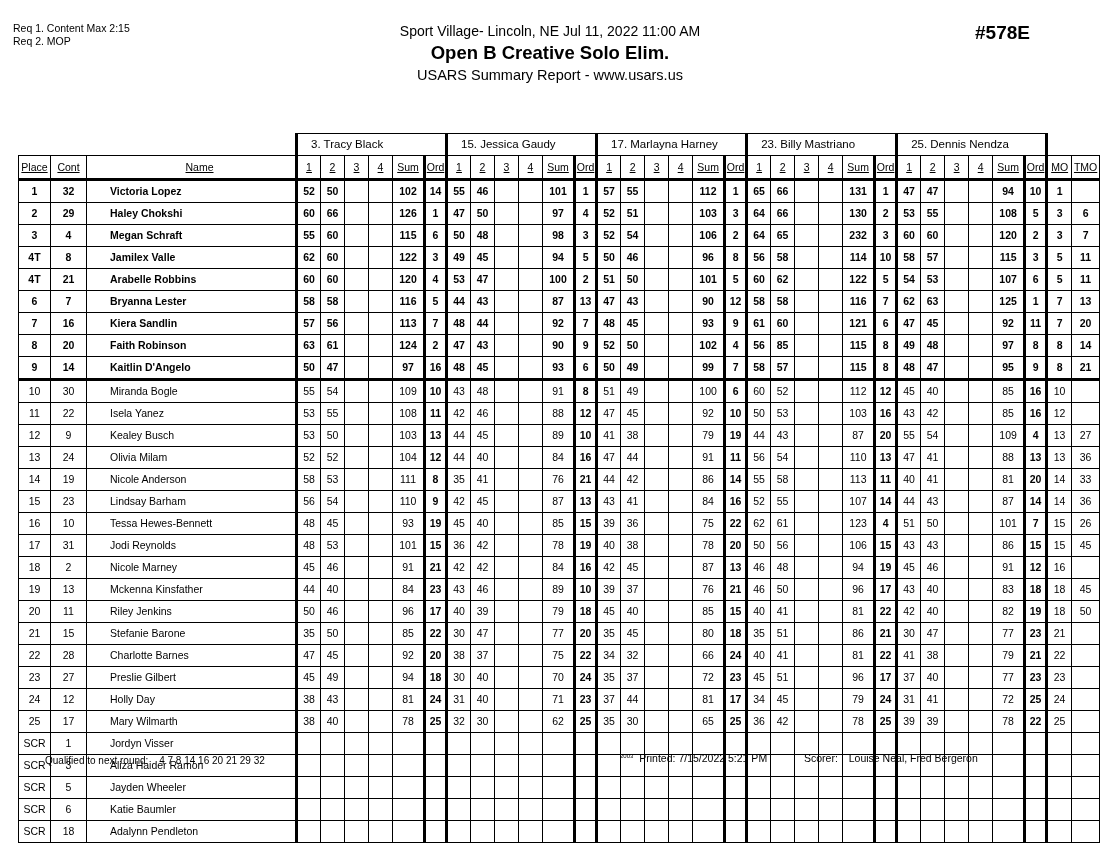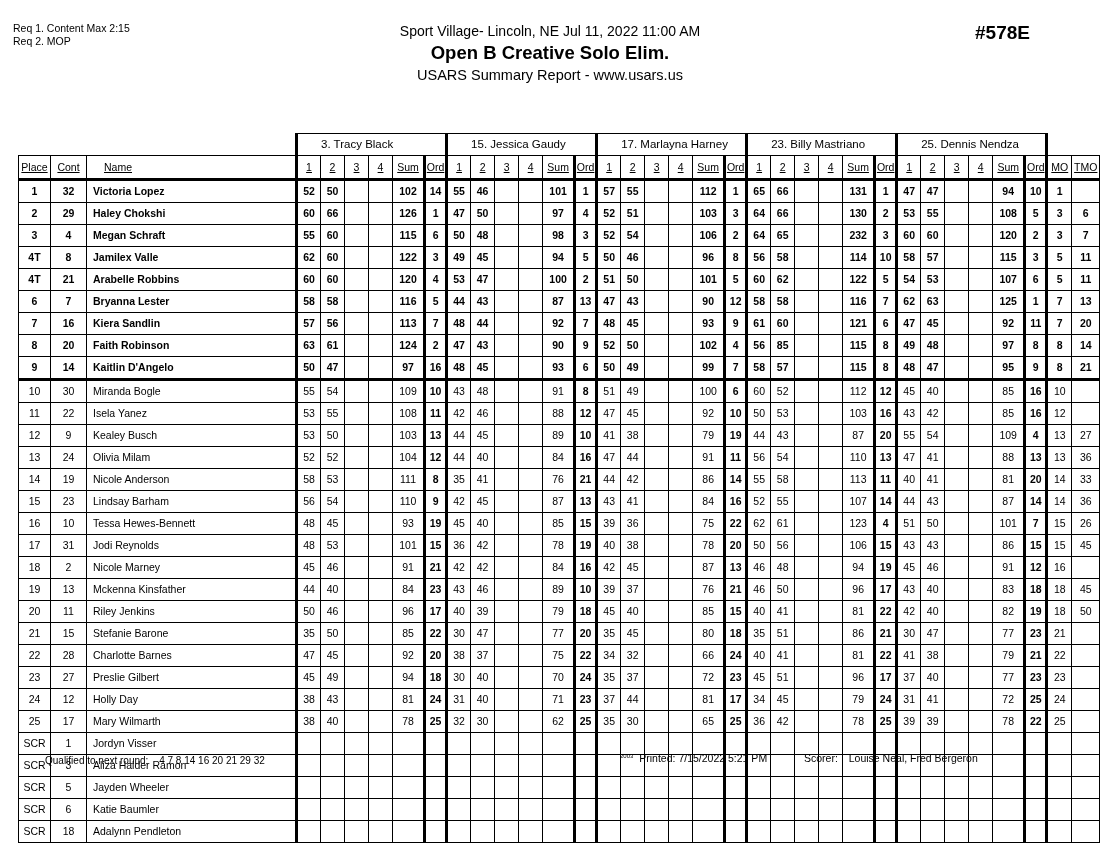--- a/index.html
+++ b/index.html
@@ -83,54 +83,54 @@
     height: 21px;
     line-height: 21px;
     overflow: hidden;
     white-space: nowrap;
   }
   
   .judge-row td {
     height: 21px;
     line-height: 21px;
     text-align: left;
-    padding-left: 23px;
+    padding-left: 13px;
     font-size: 11.5px;
   }
   .judge-row td.blank {
     border-left: none;
     border-top: none;
     border-bottom: none;
     border-right: none;
   }
   .judge-row td.blank-right {
     border: none;
   }
 
   
   .head-row td {
     height: 22px;
     line-height: 22px;
     font-size: 10.5px;
     text-decoration: underline;
   }
   .head-row td.lbl-left {
-    text-align: left;
+    text-align: center;
     padding-left: 17px;
   }
 
   
   .tk-l { border-left: 3px solid #000 !important; }
   .tk-r { border-right: 3px solid #000 !important; }
   .tk-t { border-top: 3px solid #000 !important; }
   .tk-b { border-bottom: 3px solid #000 !important; }
 
   td.name-cell {
     text-align: left;
-    padding-left: 6px;
+    padding-left: 23px;
   }
   tr.bold-row td { font-weight: bold; }
   tr.bold-row td.name-cell { font-weight: bold; }
 
   td.ord { font-weight: bold; }
   tr.plain-row td.ord { font-weight: bold; }
 
   
   .c-place { width: 32px; }
   .c-cont  { width: 36px; }

